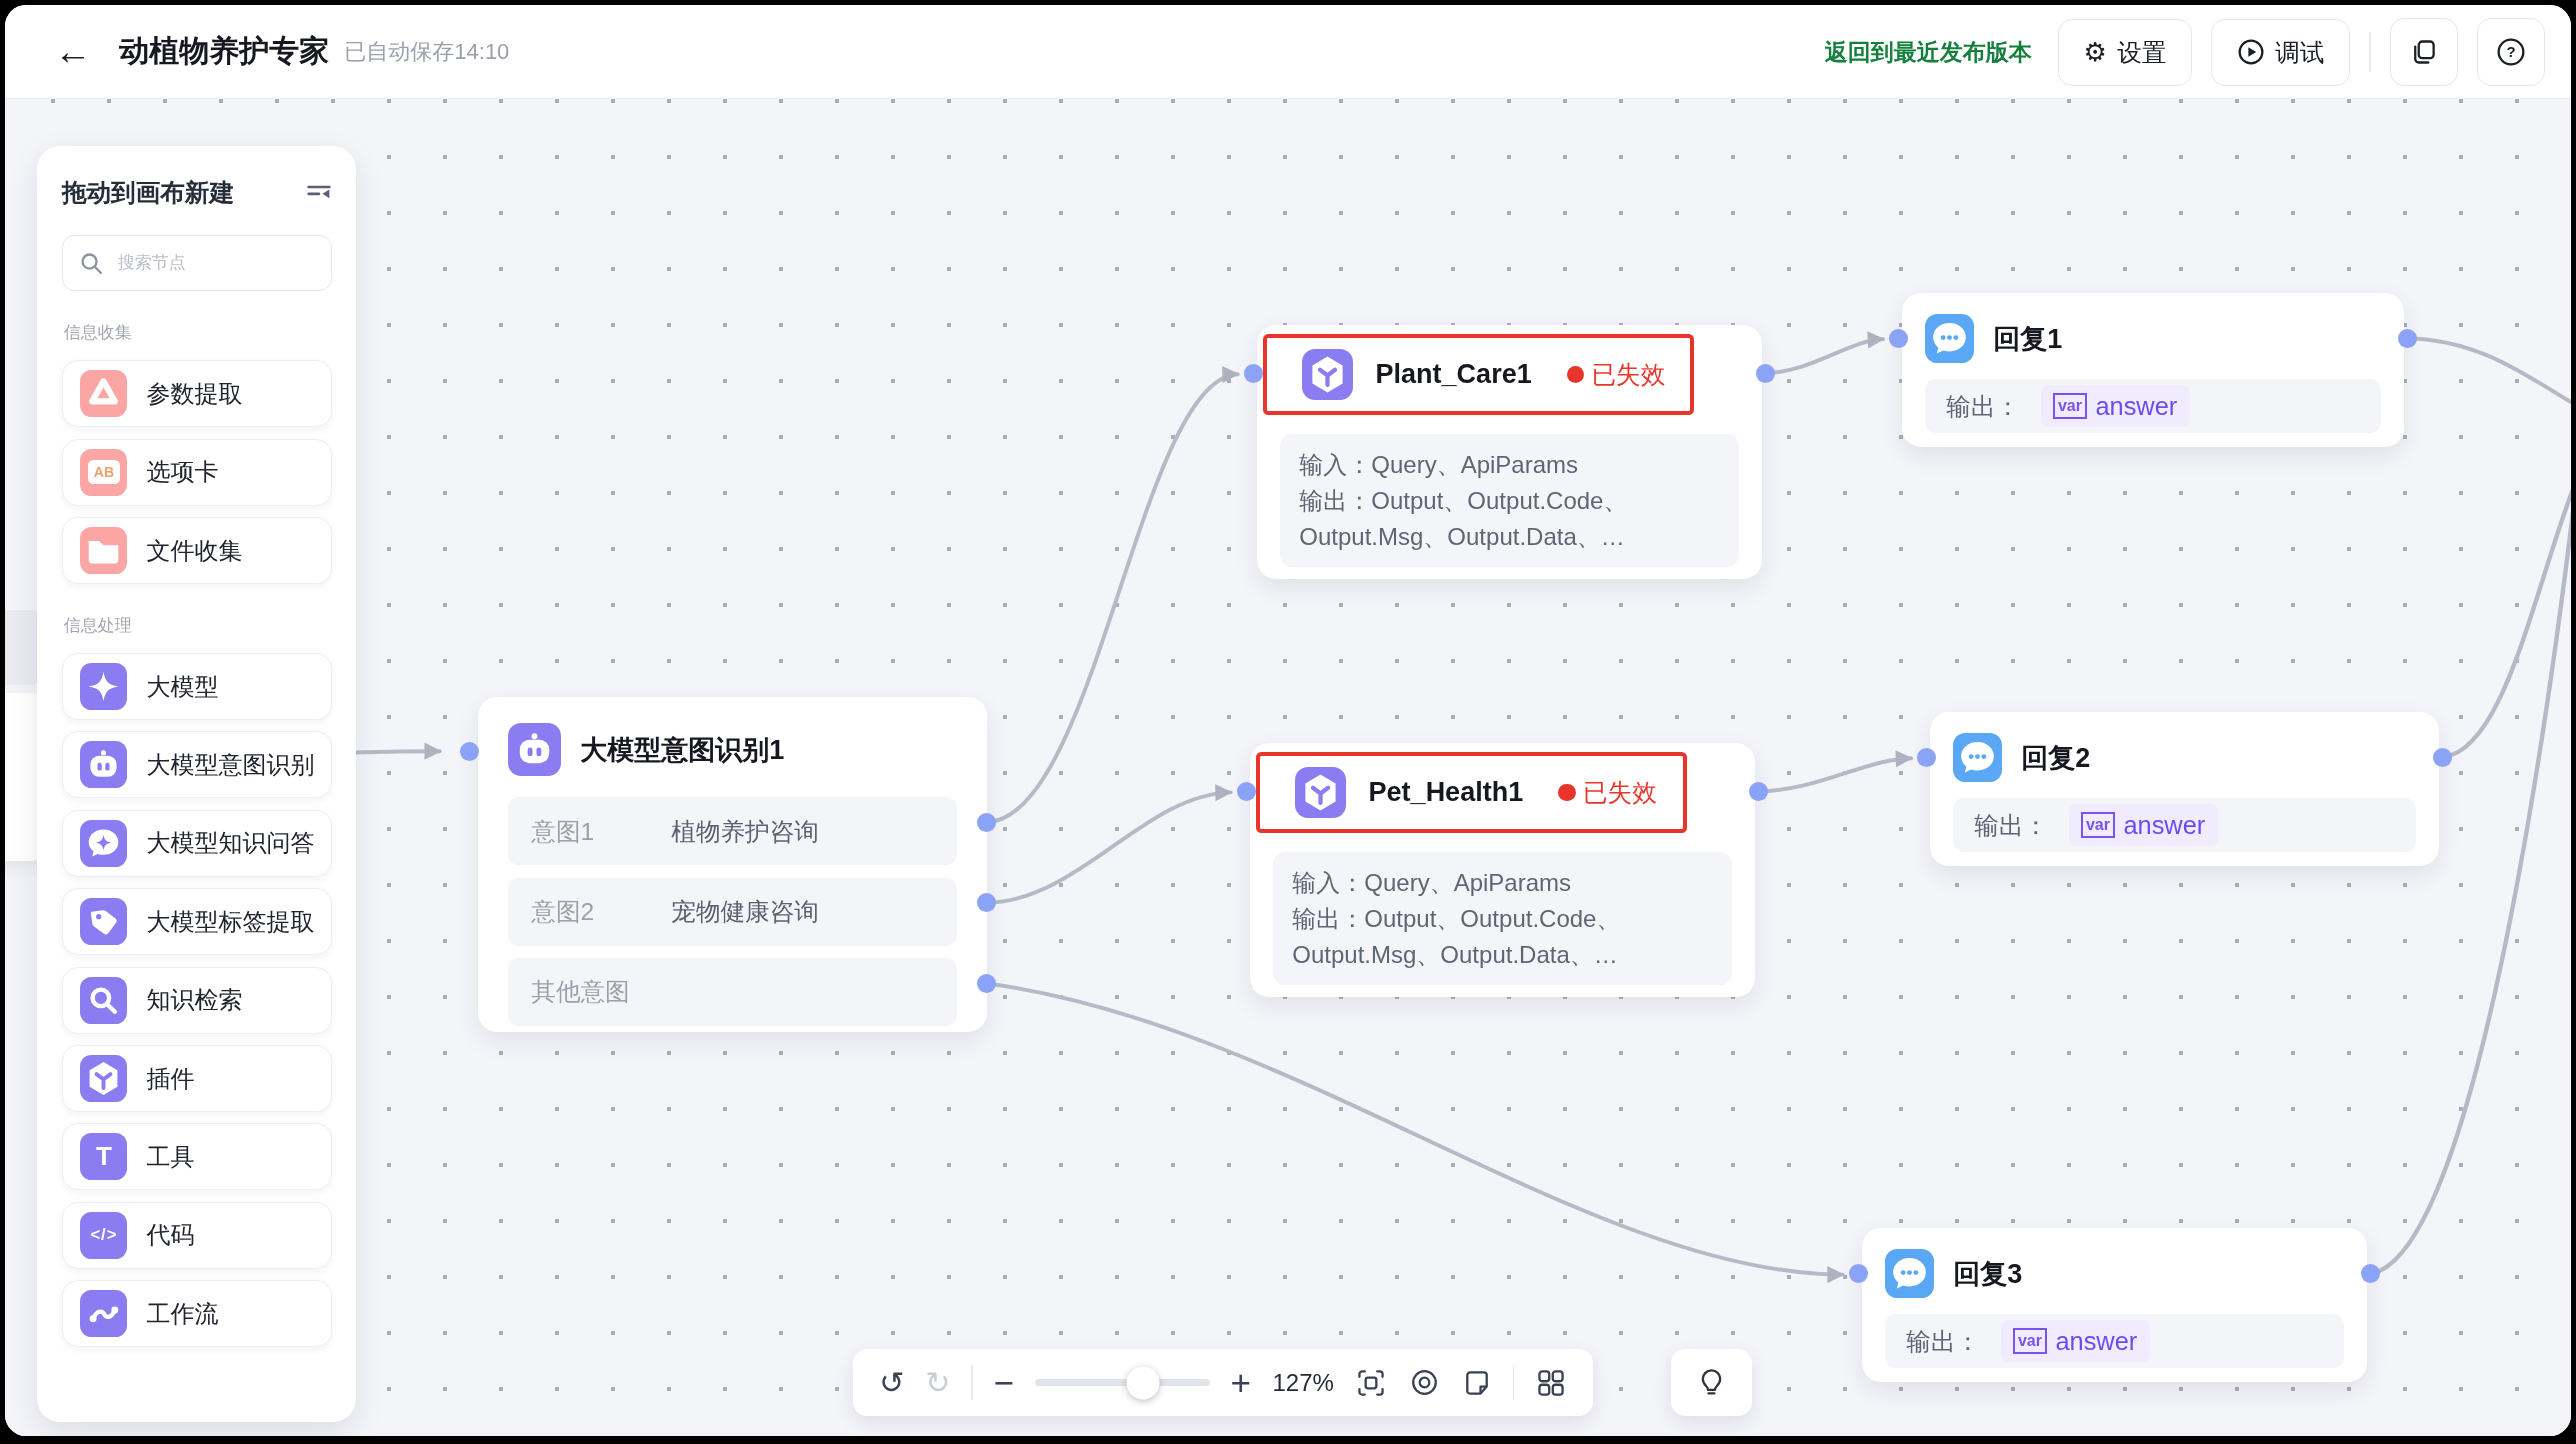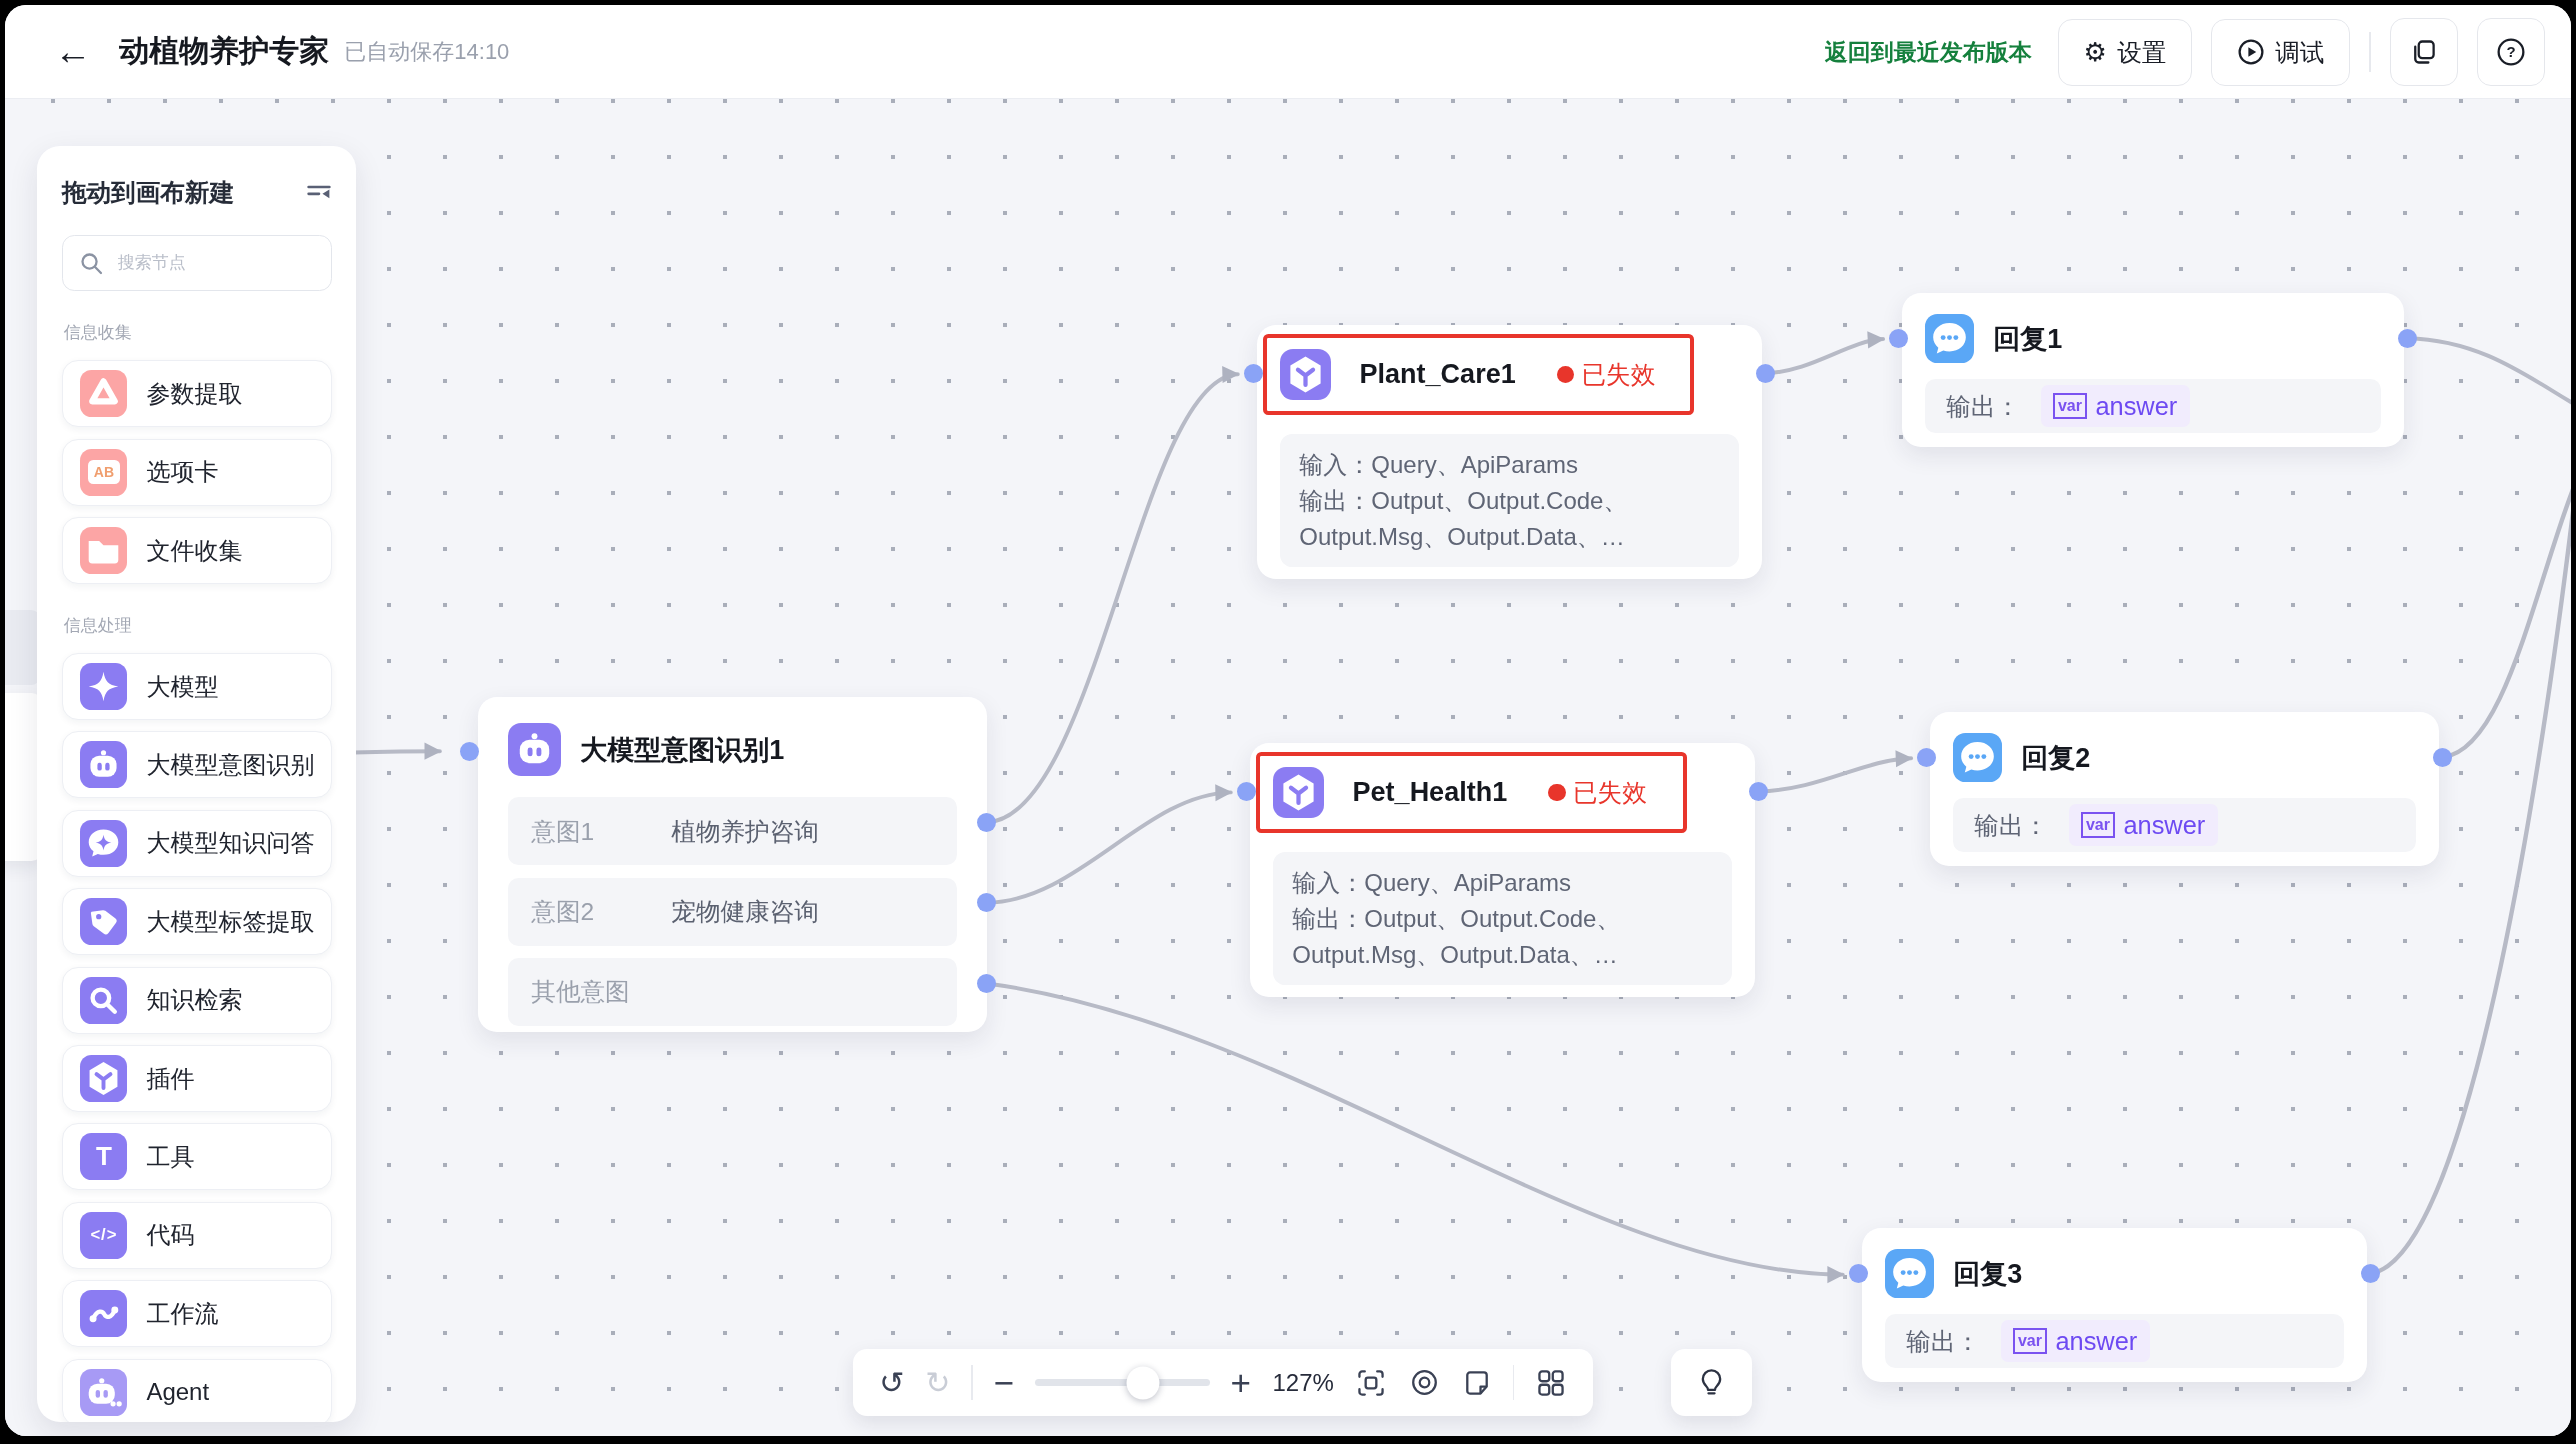--- a/index.html
+++ b/index.html
@@ -49,21 +49,21 @@
   .abbox{width:32px;height:24px;background:#fff;border-radius:5.3px;display:flex;align-items:center;justify-content:center;font-size:14px;font-weight:700;color:#f09e6e;}
 
   
   .node{position:absolute;background:#fff;border-radius:19px;box-shadow:0 8.8px 23px rgba(28,34,64,.09);z-index:3;}
   .nhead{display:flex;align-items:center;gap:19px;}
   .ntitle{font-size:27px;font-weight:700;color:#15181f;}
   .ntile{border-radius:13px;display:flex;align-items:center;justify-content:center;flex:0 0 auto;}
   .introw{height:68px;background:#f4f5f8;border-radius:10.5px;display:flex;align-items:center;padding:0 23px;margin-bottom:12.3px;}
   .introw .ilabel{font-size:24.6px;color:#9aa0ac;flex:0 0 140px;}
   .introw .ivalue{font-size:24.6px;color:#5b6170;}
-  .redbox{position:absolute;border:4.4px solid #e8352b;border-radius:5.3px;display:flex;align-items:center;padding-left:13px;gap:29px;background:#fff;}
+  .redbox{position:absolute;border:4.4px solid #e8352b;border-radius:5.3px;display:flex;align-items:center;padding-left:35px;gap:23px;background:#fff;}
   .badge{display:flex;align-items:center;gap:7px;margin-left:12.3px;}
   .badge .bdot{width:17.5px;height:17.5px;border-radius:50%;background:#e8352b;}
   .badge .btext{font-size:24.6px;color:#e8352b;font-family:Liberation Serif, serif;}
   .pbody{position:absolute;left:23px;right:23px;background:#f4f5f8;border-radius:12.3px;padding:12.3px 19px;font-size:24px;line-height:36px;color:#5f6575;}
   .replybody{position:absolute;left:23px;right:23px;height:54px;background:#f4f5f8;border-radius:10.5px;display:flex;align-items:center;padding:0 21px;gap:21px;}
   .outlabel{font-size:24.6px;color:#5f6575;}
   .varchip{display:flex;align-items:center;gap:8.8px;background:#f1ecfd;border-radius:7px;height:42px;padding:0 12.3px;}
   .varbox{min-width:32px;height:26px;border:2.2px solid #7a52f0;border-radius:0;display:flex;align-items:center;justify-content:center;font-size:16px;font-weight:700;color:#7a52f0;padding:0 2.6px;}
   .varval{font-size:25.4px;color:#6d4af2;}
 
@@ -372,33 +372,20 @@
     </div>
     <div class="pitem">
       <span class="tile purple">
         <svg width="47" height="47" viewBox="0 0 54 54">
               <path d="M15 33 C20 22 26 24 28 28 C30 32 36 33 40 23" stroke="#fff" stroke-width="5" fill="none" stroke-linecap="round"></path>
               <circle cx="15" cy="33" r="4" fill="#fff"></circle>
               <circle cx="40" cy="23" r="4" fill="#fff"></circle>
             </svg>
       </span>
       <span class="plabel">工作流</span>
-    </div>
-    <div class="pitem">
-      <span class="tile purple2">
-        <svg width="47" height="47" viewBox="0 0 54 54">
-              <circle cx="25" cy="13.5" r="3" fill="#fff"></circle>
-              <rect x="10" y="17" width="30" height="23" rx="10" fill="#fff"></rect>
-              <rect x="18" y="24" width="5" height="9" rx="2.5" fill="#a79af5"></rect>
-              <rect x="27" y="24" width="5" height="9" rx="2.5" fill="#a79af5"></rect>
-              <circle cx="38" cy="40" r="3" fill="#fff"></circle>
-              <circle cx="45" cy="40" r="3" fill="#fff"></circle>
-            </svg>
-      </span>
-      <span class="plabel">Agent</span>
     </div>
 
   </div>
 
   <div id="header">
     <span class="back">←</span>
     <span class="apptitle">动植物养护专家</span>
     <span class="autosave">已自动保存14:10</span>
     <div class="hright">
       <span class="revert">返回到最近发布版本</span>

